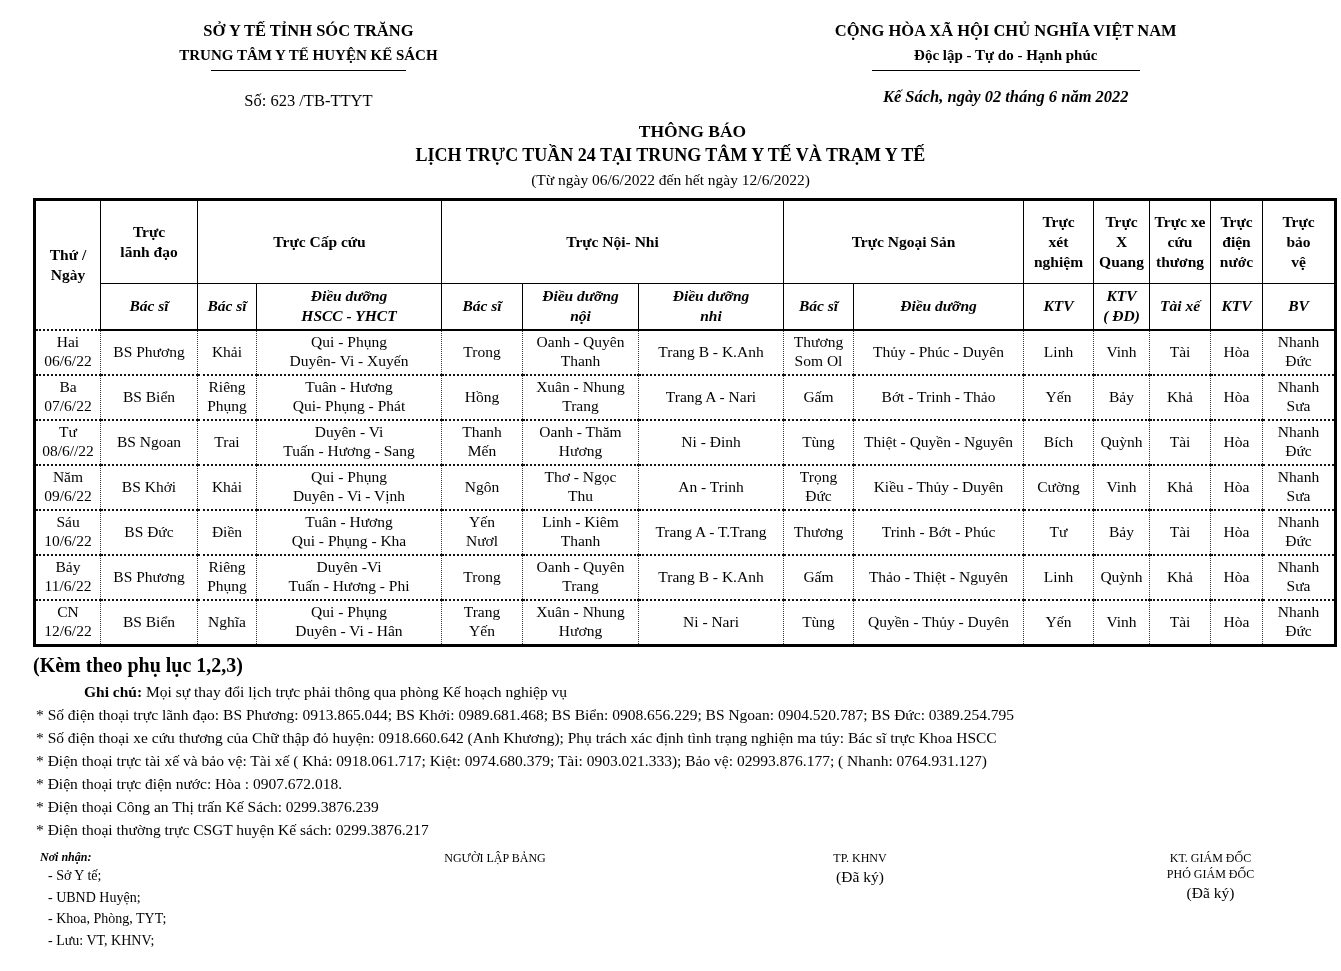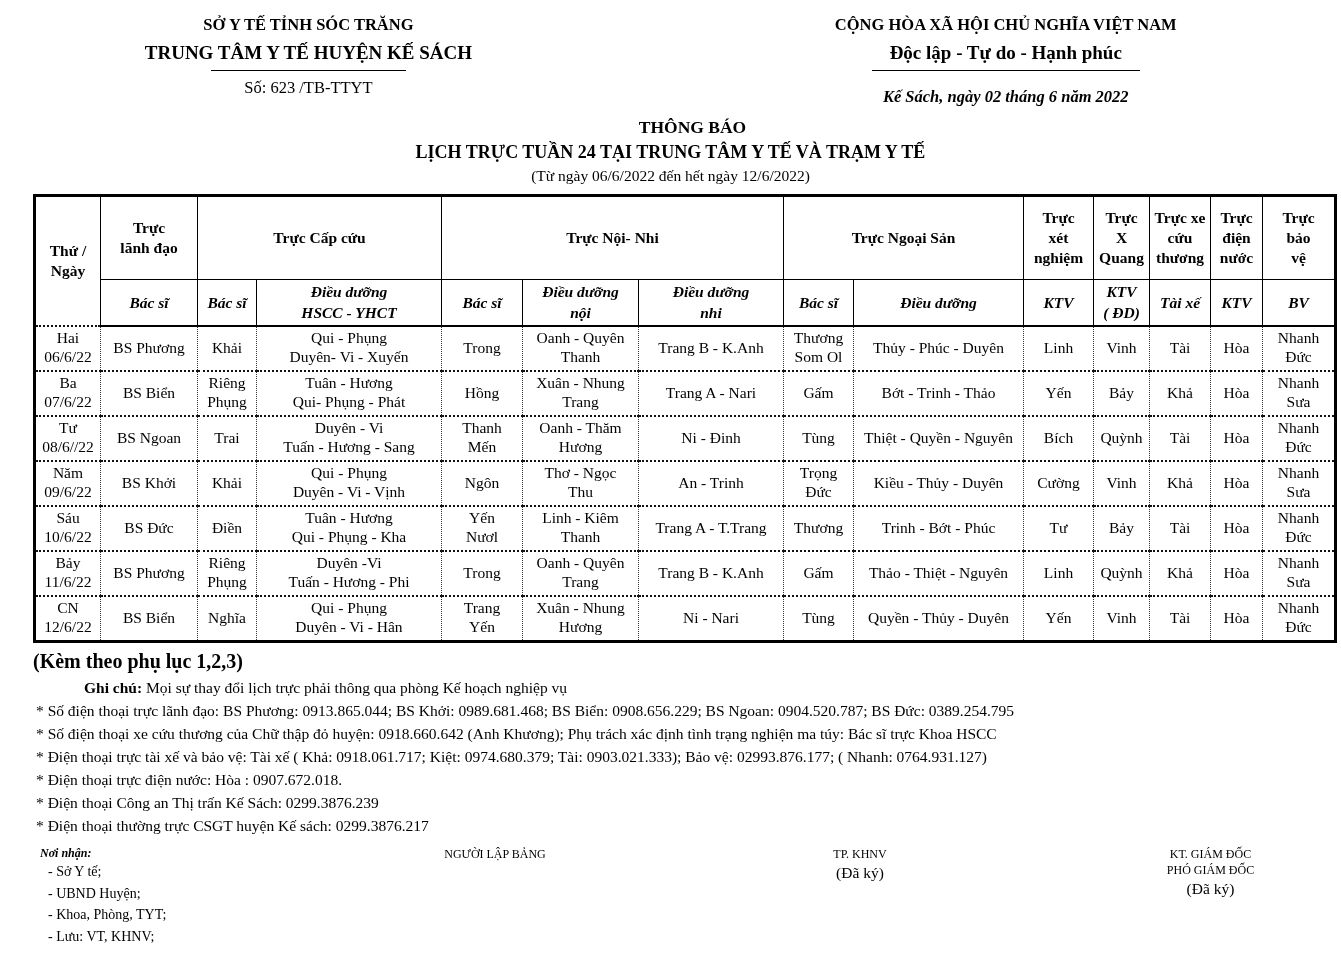--- a/index.html
+++ b/index.html
@@ -2,29 +2,29 @@
 <html><head>
 <meta charset="utf-8">
 <style>
   html,body{margin:0;padding:0;background:#ffffff;}
   body{
     width:1341px;height:971px;
     font-family:"Liberation Serif","DejaVu Serif",serif;
     color:#000;position:relative;overflow:hidden;
   }
   
-  .letterhead{display:flex;justify-content:space-between;padding-top:12px;}
+  .letterhead{display:flex;justify-content:space-between;padding-top:18px;}
   .lh-left{width:46%;text-align:center;}
   .lh-right{width:50%;text-align:center;}
   .lh-l1{font-weight:bold;font-size:16.5px;line-height:1.55;}
-  .lh-l2{font-weight:bold;font-size:19px;line-height:1.55;}
+  .lh-l2{font-weight:bold;font-size:15px;line-height:1.55;}
   .rule{height:0;border-bottom:1.8px solid #000;margin:3px auto 0 auto;}
   .rule-left{width:195px;}
   .rule-right{width:268px;}
-  .doc-number{font-size:16.5px;margin-top:7px;}
+  .doc-number{font-size:16.5px;margin-top:20px;}
   .doc-date{font-size:16.5px;font-weight:bold;font-style:italic;margin-top:16px;}
   
   .title-block{text-align:center;margin-top:8px;}
   .title-1{font-size:17.5px;font-weight:bold;line-height:1.4;padding-left:44px;}
   .title-2{font-size:18px;font-weight:bold;line-height:1.4;}
   .title-3{font-size:15.5px;line-height:1.4;}
   
   .sched-wrap{margin:8px 0 0 33px;}
   table.sched{
     border-collapse:collapse;table-layout:fixed;width:1301px;

